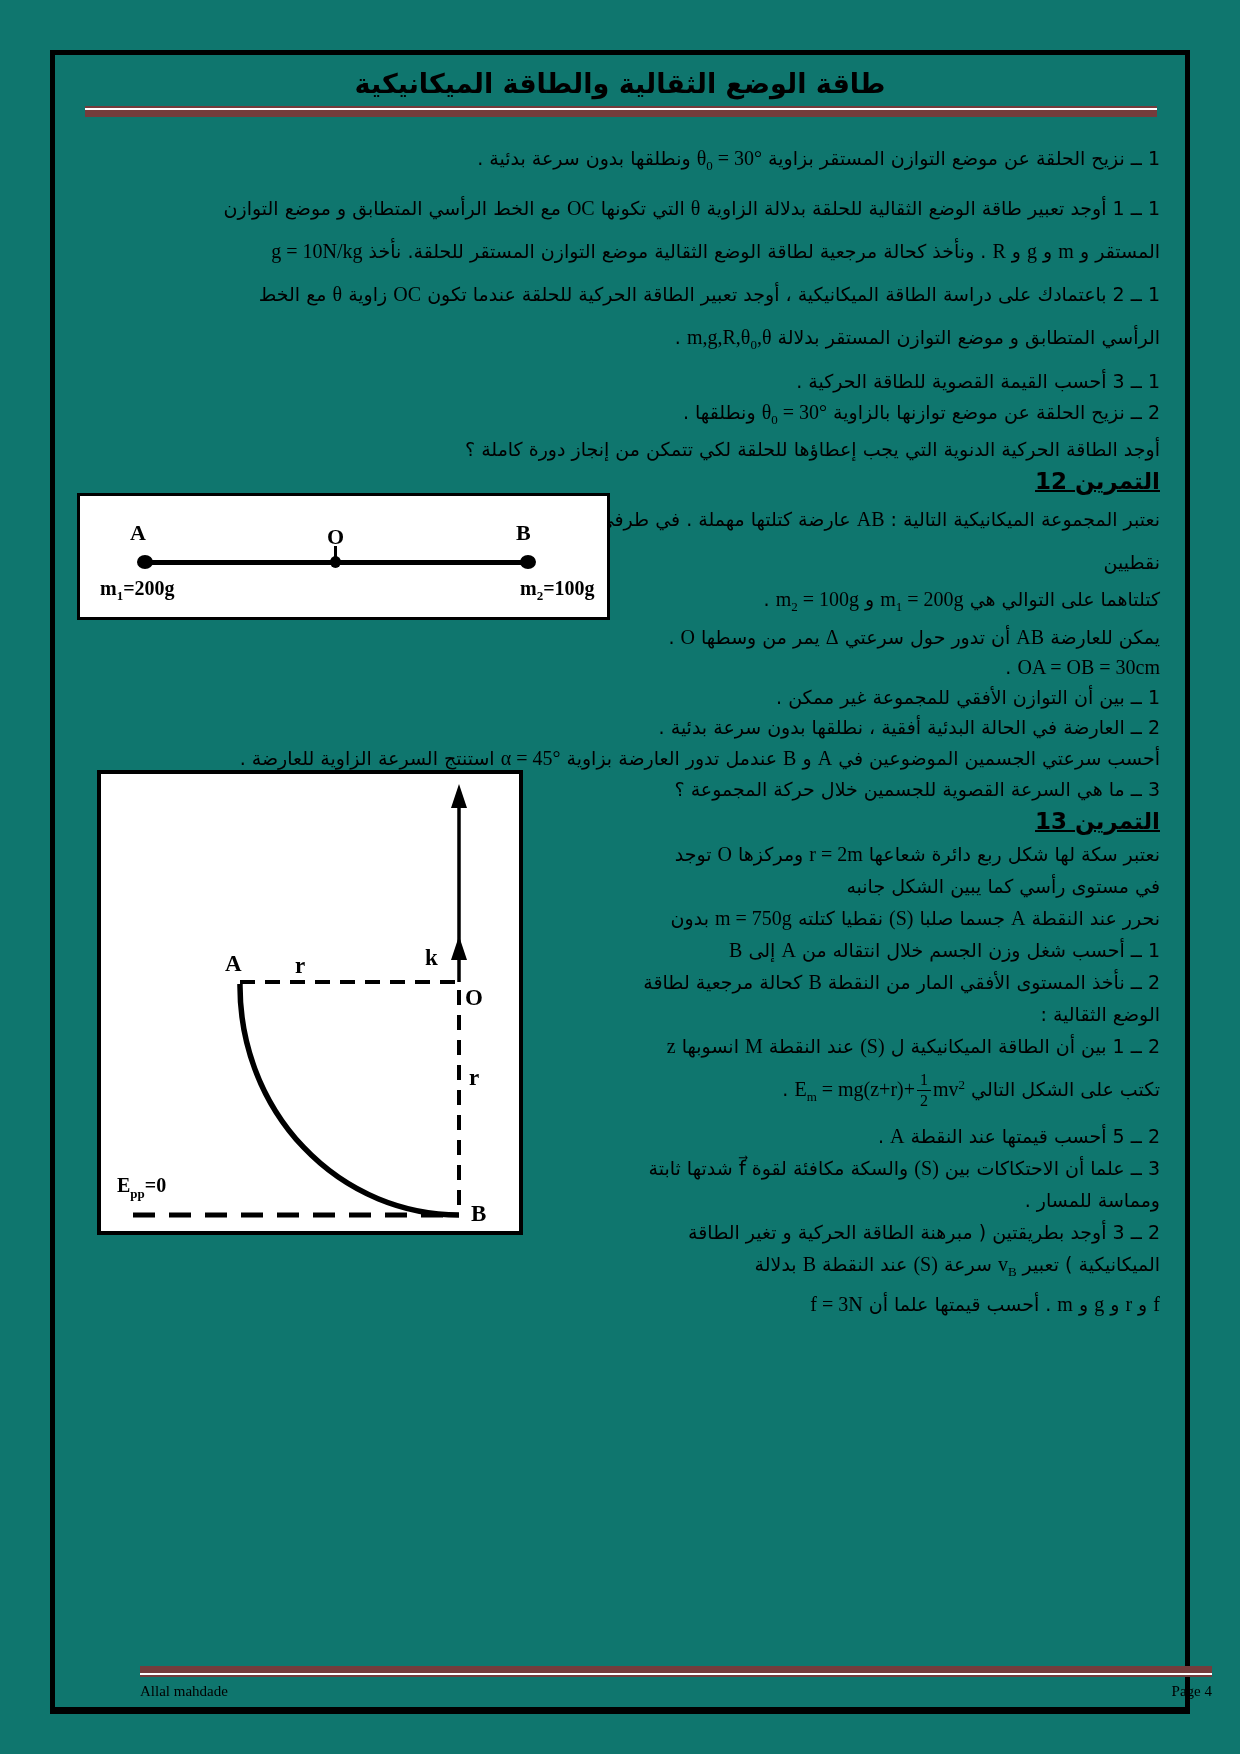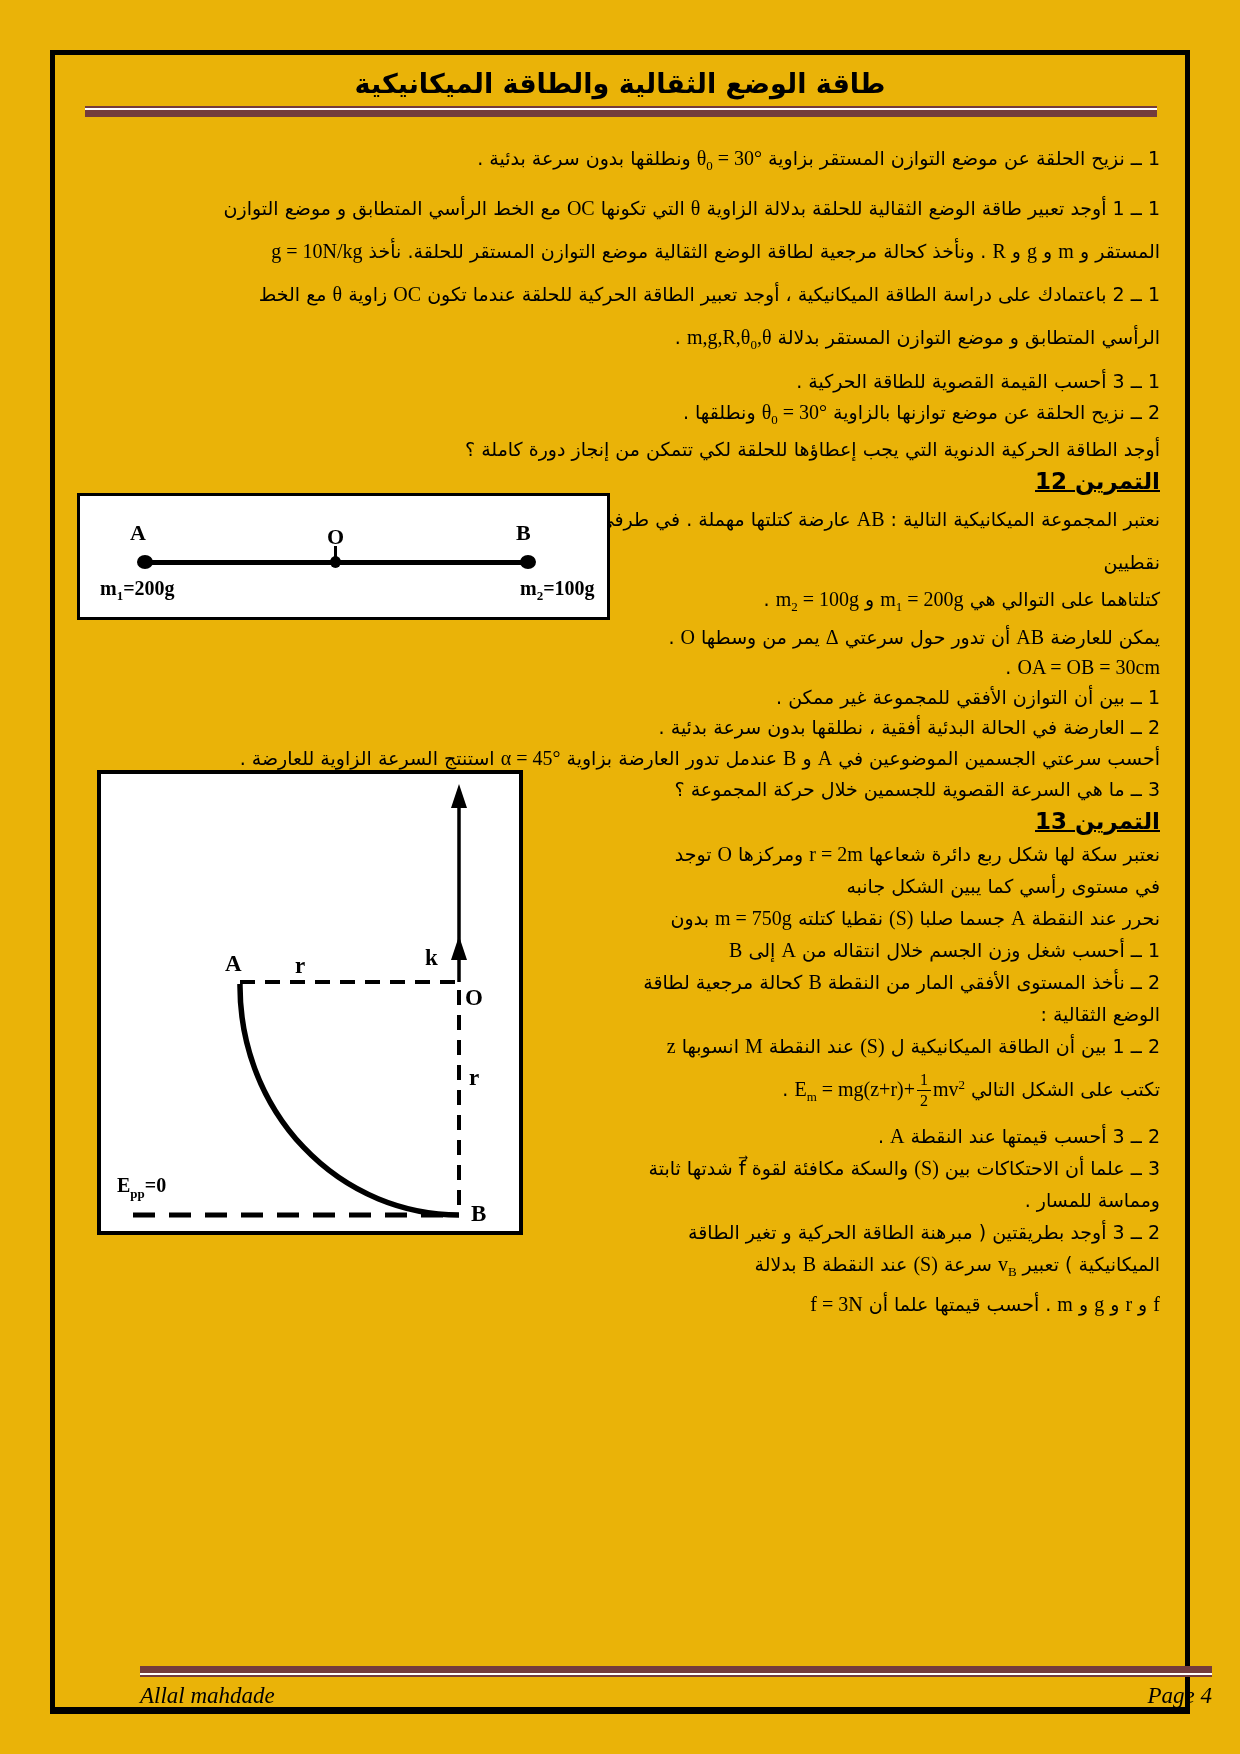--- a/index.html
+++ b/index.html
@@ -1,16 +1,16 @@
 <!DOCTYPE html>
 <html lang="ar" style="--rule: #743C3C;"><head>
 <meta charset="utf-8">
 <style>
   html,body{margin:0;padding:0;background:#fff;}
-  .page{position:relative;width:1240px;height:1754px;background:#eab308;overflow:hidden;
+  .page{position:relative;width:1240px;height:1754px;background:#0f766e;overflow:hidden;
         font-family:"DejaVu Sans",sans-serif;color:#000;}
   .frame{position:absolute;left:50px;top:50px;width:1130px;height:1652px;
          border:5px solid #000;border-bottom-width:7px;}
   .doc-title{margin-top:12px;text-align:center;font-weight:bold;font-size:27px;line-height:34px;
              font-family:"DejaVu Sans",sans-serif;direction:rtl;}
   .title-rule{margin:5px 28px 0 30px;}
   .title-rule .thin{height:2px;background:var(--rule);}
   .title-rule .gap{height:2px;background:#fff;}
   .title-rule .thick{height:7px;background:var(--rule);}
   .content{direction:rtl;text-align:right;padding:0 25px 0 27px;}
@@ -46,21 +46,21 @@
         box-sizing:border-box;background:#fff;}
   .fig2 svg{position:absolute;left:0;top:0;}
   .fig2 .figlab{font-size:23px;}
   .fig2 .epp{font-size:24px;}
   
   .footer{position:absolute;left:85px;top:1611px;width:1072px;}
   .footer .thick{height:7px;background:var(--rule);}
   .footer .gap{height:2px;background:#fff;}
   .footer .thin{height:2px;background:var(--rule);}
   .footer-row{display:flex;justify-content:space-between;align-items:flex-start;margin-top:6px;
-              font-family:"Liberation Serif","DejaVu Serif",serif;font-size:23px;direction:ltr;font-style:italic;}
+              font-family:"Liberation Serif","DejaVu Serif",serif;font-size:15px;direction:ltr;}
 </style>
 </head>
 <body>
 
 <div class="page" style="--rule:#743C3C;">
 
   <div class="frame">
 
     <div class="doc-title">طاقة الوضع الثقالية والطاقة الميكانيكية</div>
     <div class="title-rule">
@@ -90,21 +90,21 @@
       <div class="line s31"><span>3 ــ ما هي السرعة القصوية للجسمين خلال حركة المجموعة ؟</span></div>
       <div class="ex-title"><span>التمرين 13</span></div>
       <div class="line s32"><span>نعتبر سكة لها شكل ربع دائرة شعاعها </span><span class="math">r = 2m</span><span> ومركزها </span><span class="math">O</span><span> توجد</span></div>
       <div class="line s32"><span>في مستوى رأسي كما يبين الشكل جانبه</span></div>
       <div class="line s32"><span>نحرر عند النقطة </span><span class="math">A</span><span> جسما صلبا </span><span class="math">(S)</span><span> نقطيا كتلته </span><span class="math">m = 750g</span><span> بدون</span></div>
       <div class="line s32"><span>1 ــ أحسب شغل وزن الجسم خلال انتقاله من </span><span class="math">A</span><span> إلى </span><span class="math">B</span></div>
       <div class="line s32"><span>2 ــ نأخذ المستوى الأفقي المار من النقطة </span><span class="math">B</span><span> كحالة مرجعية لطاقة</span></div>
       <div class="line s32"><span>الوضع الثقالية :</span></div>
       <div class="line s32"><span>2 ــ 1 بين أن الطاقة الميكانيكية ل </span><span class="math">(S)</span><span> عند النقطة </span><span class="math">M</span><span> انسوبها </span><span class="math">z</span></div>
       <div class="line formula"><span>تكتب على الشكل التالي </span><span class="math">E</span><sub class="math">m</sub><span class="math"> = mg(z+r)+</span><span class="frac"><span class="fn">1</span><span class="fd">2</span></span><span class="math">mv</span><sup class="math">2</sup><span> .</span></div>
-      <div class="line s32"><span>2 ــ 3 أحسب قيمتها عند النقطة </span><span class="math">A</span><span> .</span></div>
+      <div class="line s32"><span>2 ــ 5 أحسب قيمتها عند النقطة </span><span class="math">A</span><span> .</span></div>
       <div class="line s32"><span>3 ــ علما أن الاحتكاكات بين </span><span class="math">(S)</span><span> والسكة مكافئة لقوة </span><span class="math">f⃗</span><span> شدتها ثابتة</span></div>
       <div class="line s32"><span>ومماسة للمسار .</span></div>
       <div class="line s32"><span>2 ــ 3 أوجد بطريقتين ( مبرهنة الطاقة الحركية و تغير الطاقة</span></div>
       <div class="line s32"><span>الميكانيكية ) تعبير </span><span class="math">v</span><sub class="math">B</sub><span> سرعة </span><span class="math">(S)</span><span> عند النقطة </span><span class="math">B</span><span> بدلالة</span></div>
       <div class="line s32"><span class="math">f</span><span> و </span><span class="math">r</span><span> و </span><span class="math">g</span><span> و </span><span class="math">m</span><span> . أحسب قيمتها علما أن </span><span class="math">f = 3N</span></div>
     </div>
 
     <div class="footer">
       <div>
         <div class="thick"></div>

